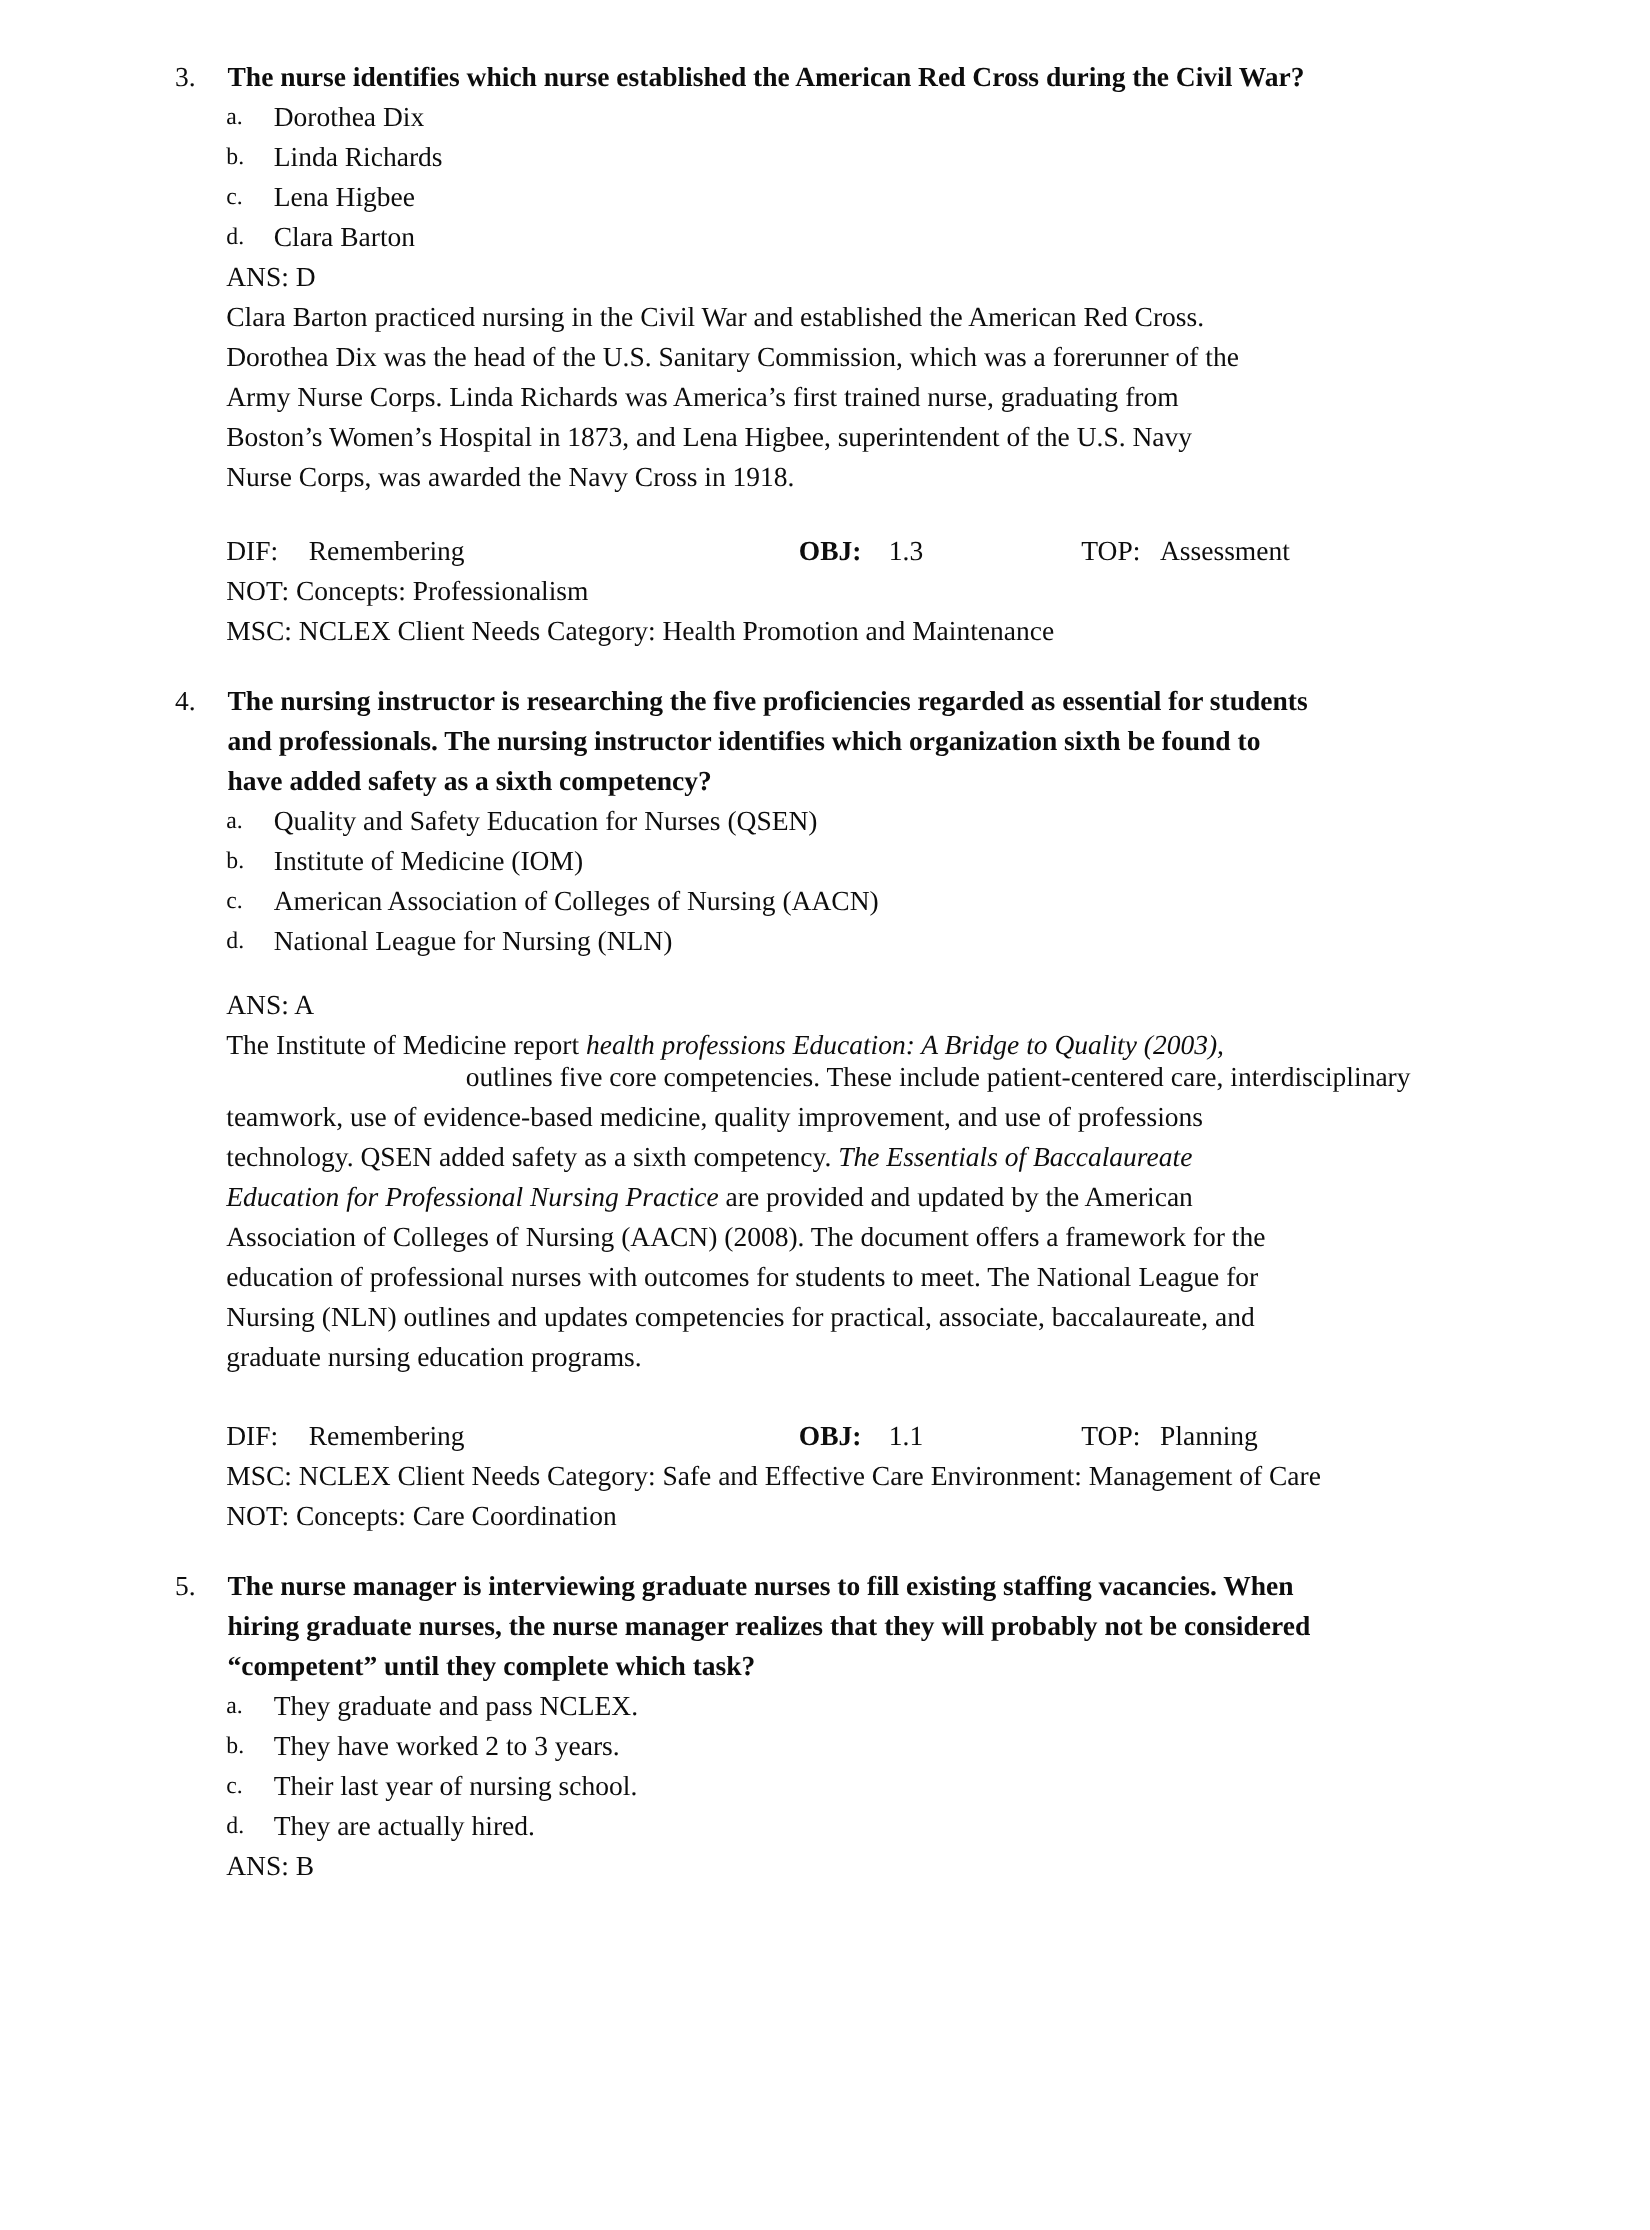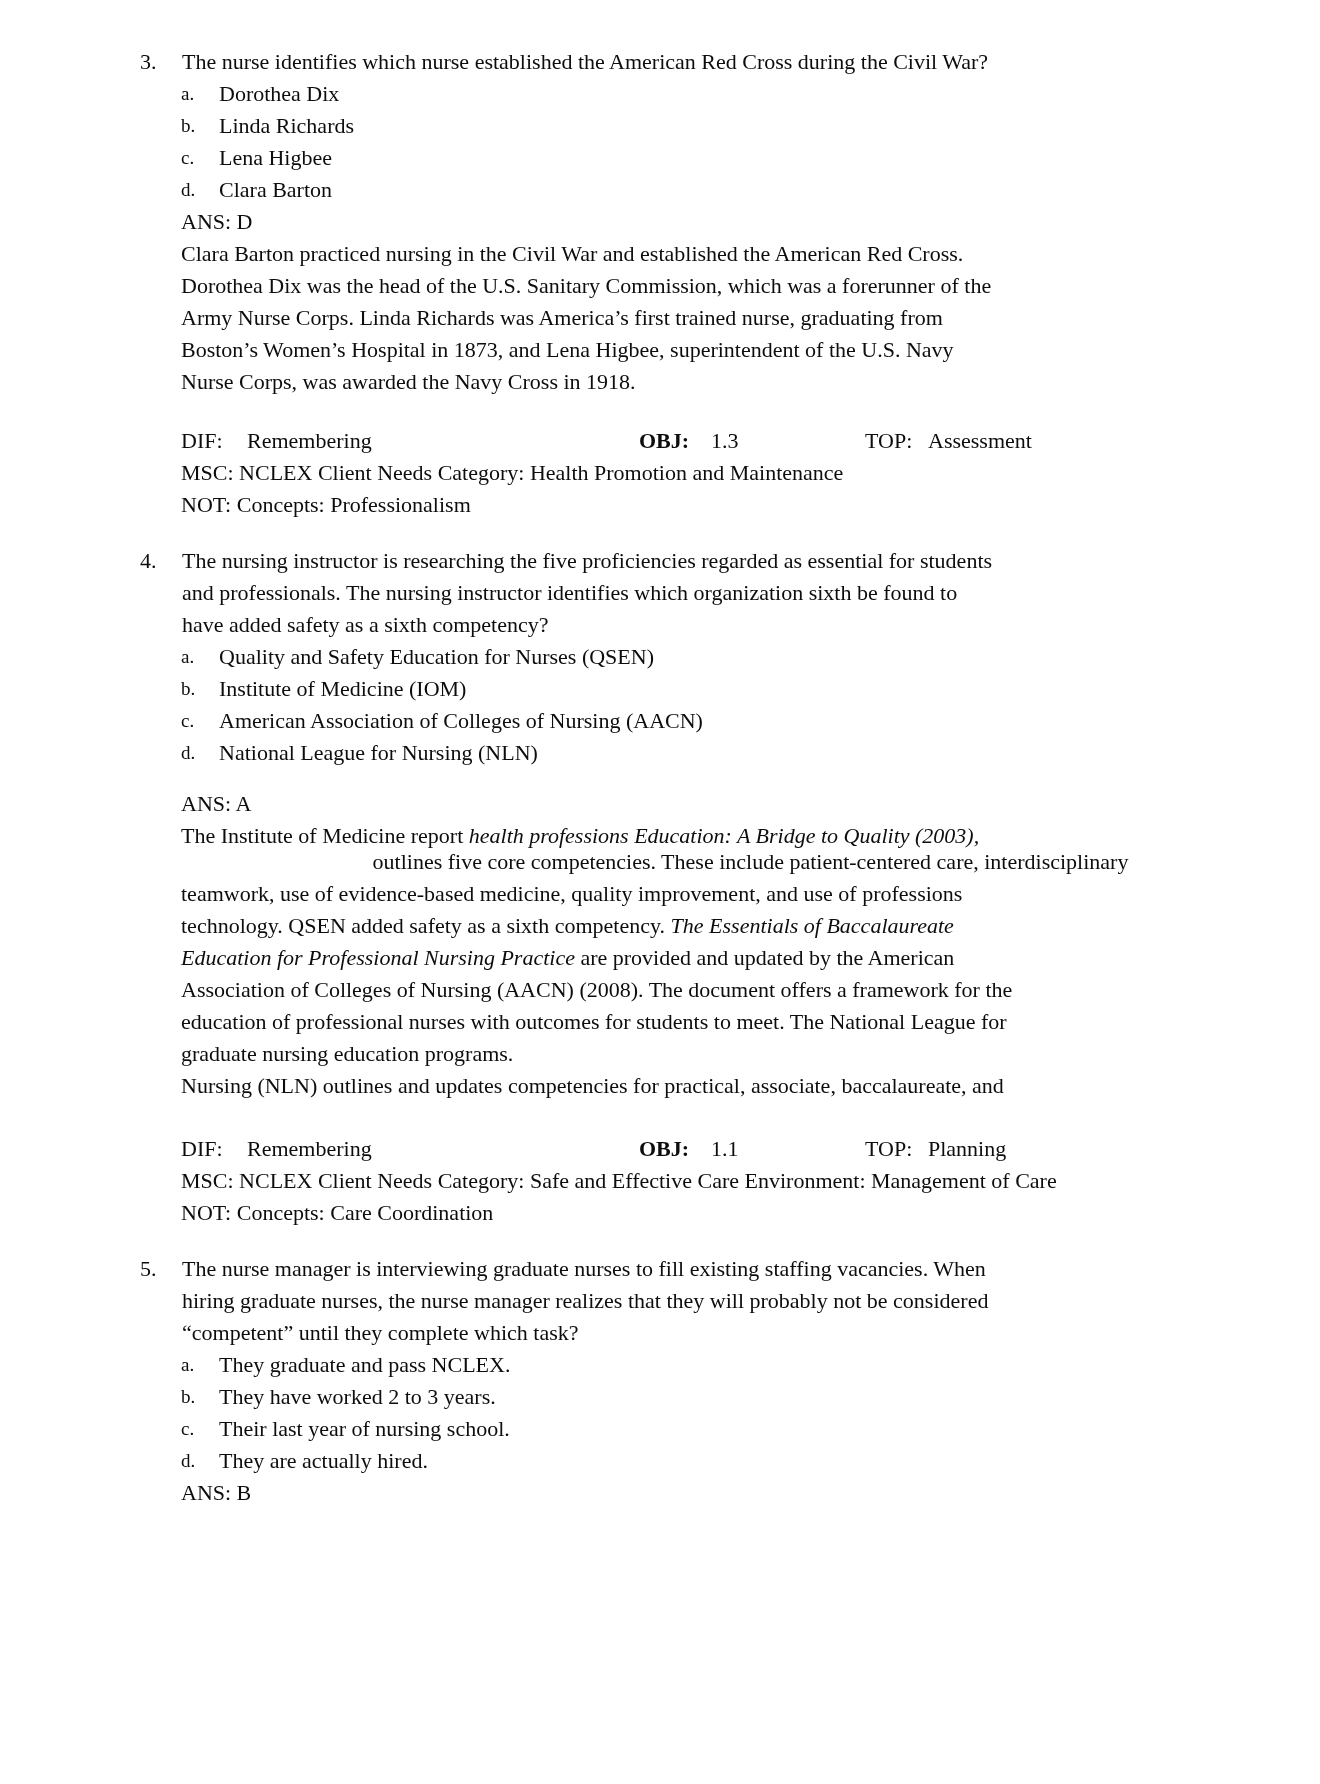--- a/index.html
+++ b/index.html
@@ -10,21 +10,21 @@
     box-sizing:border-box;
     padding:46px 0 0 140px;
     font-family:"Liberation Serif","DejaVu Serif",serif;
     font-size:22px;
     line-height:32px;
     color:#0d0d0d;
     overflow:hidden;
   }
   .qrow{display:flex;}
   .qnum{flex:0 0 42px;width:42px;}
-  .qstem .tline{white-space:nowrap;}
+  .qstem .tline{white-space:nowrap;font-weight:bold;}
   .options{margin-left:41px;}
   .optrow{display:flex;}
   .letter{flex:0 0 38px;width:38px;font-size:19px;}
   .opttext{white-space:nowrap;}
   .ansblock{margin-left:41px;}
   .q4 .ansblock{margin-top:19px;}
   .expl .tline{white-space:nowrap;}
   .it{font-style:italic;text-align:center;}
   .q4 .expl .tline:nth-child(2){margin-top:-6px;text-align:center;}
   .meta{margin-left:41px;margin-top:27px;}
@@ -83,22 +83,22 @@
     </div>
     <div class="meta">
       <div class="metarow">
         <span class="m-dif-label">DIF:</span>
         <span class="m-dif-value">Remembering</span>
         <span class="m-obj-label">OBJ:</span>
         <span class="m-obj-value">1.3</span>
         <span class="m-top-label">TOP:</span>
         <span class="m-top-value">Assessment</span>
       </div>
+      <div class="metaline">NOT: Concepts: Professionalism</div>
       <div class="metaline">MSC: NCLEX Client Needs Category: Health Promotion and Maintenance</div>
-      <div class="metaline">NOT: Concepts: Professionalism</div>
     </div>
   </section>
 
   <section class="question q4">
     <div class="qrow">
       <div class="qnum">4.</div>
       <div class="qstem">
           <div class="tline">The nursing instructor is researching the five proficiencies regarded as essential for students</div>
           <div class="tline">and professionals. The nursing instructor identifies which organization sixth be found to</div>
           <div class="tline">have added safety as a sixth competency?</div>
@@ -125,22 +125,22 @@
     <div class="ansblock">
       <div class="ansline">ANS: A</div>
       <div class="expl">
           <div class="tline"><span>The Institute of Medicine report </span><span class="it">health professions Education: A Bridge to Quality (2003),</span></div>
           <div class="tline">outlines five core competencies. These include patient-centered care, interdisciplinary</div>
           <div class="tline">teamwork, use of evidence-based medicine, quality improvement, and use of professions</div>
           <div class="tline"><span>technology. QSEN added safety as a sixth competency. </span><span class="it">The Essentials of Baccalaureate</span></div>
           <div class="tline"><span class="it">Education for Professional Nursing Practice</span><span> are provided and updated by the American</span></div>
           <div class="tline">Association of Colleges of Nursing (AACN) (2008). The document offers a framework for the</div>
           <div class="tline">education of professional nurses with outcomes for students to meet. The National League for</div>
+          <div class="tline">Nursing (NLN) outlines and updates competencies for practical, associate, baccalaureate, and</div>
           <div class="tline">graduate nursing education programs.</div>
-          <div class="tline">Nursing (NLN) outlines and updates competencies for practical, associate, baccalaureate, and</div>
         </div>
     </div>
     <div class="meta">
       <div class="metarow">
         <span class="m-dif-label">DIF:</span>
         <span class="m-dif-value">Remembering</span>
         <span class="m-obj-label">OBJ:</span>
         <span class="m-obj-value">1.1</span>
         <span class="m-top-label">TOP:</span>
         <span class="m-top-value">Planning</span>

